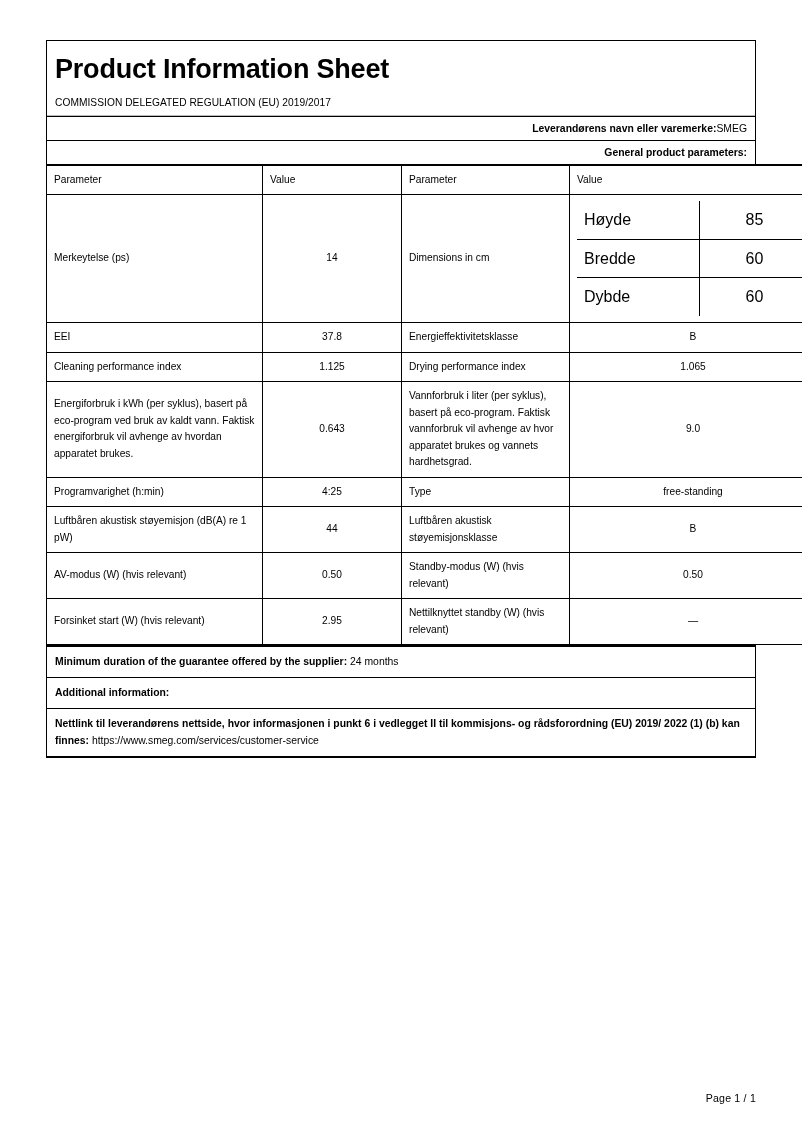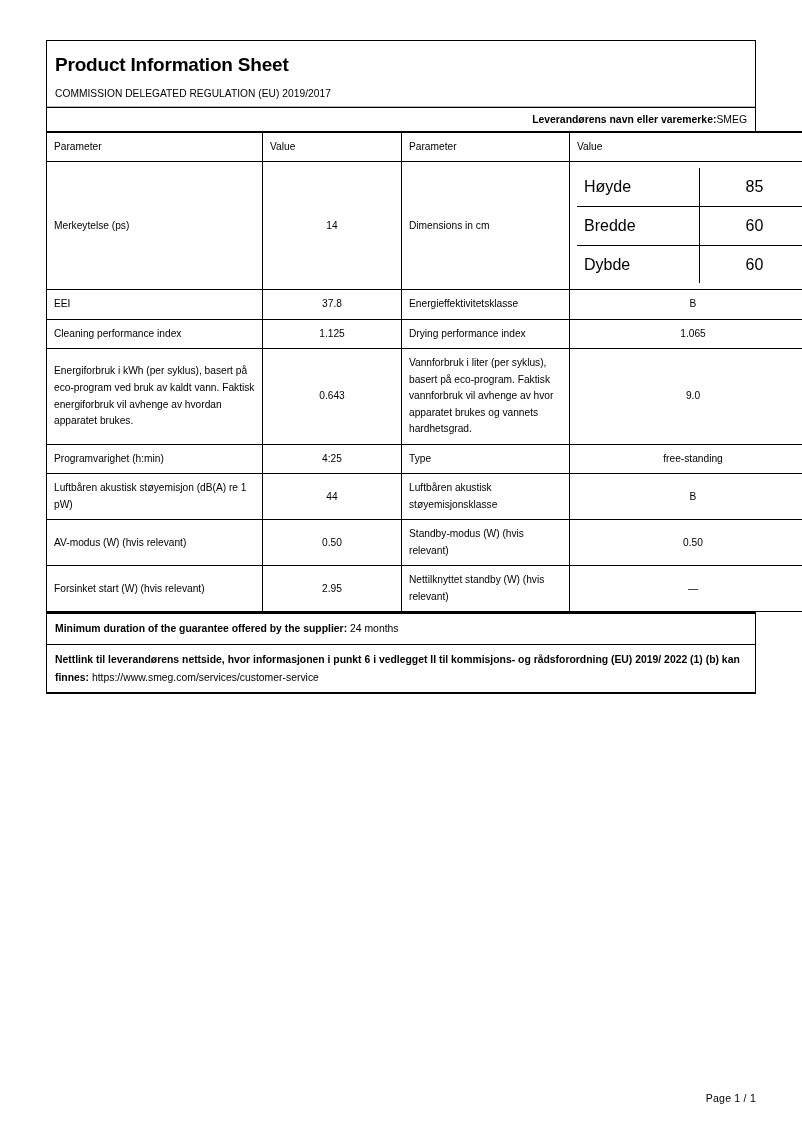--- a/index.html
+++ b/index.html
@@ -31,21 +31,21 @@
 
   
   .topbox {
     border: 1.6px solid #000;
     border-bottom: none;
   }
   .title-row {
     padding: 14px 8px 10px 8px;
   }
   .doc-title {
-    font-size: 19px;
+    font-size: 27px;
     font-weight: bold;
     letter-spacing: -0.2px;
     line-height: 1.1;
   }
   .reg-row {
     padding: 2px 8px 7px 8px;
     font-size: 10.2px;
     letter-spacing: 0.05px;
   }
   .thinline {
@@ -132,20 +132,23 @@
 
     <div class="topbox">
       <div class="title-row">
         <div class="doc-title">Product Information Sheet</div>
       </div>
       <div class="reg-row">COMMISSION DELEGATED REGULATION (EU) 2019/2017</div>
       <div class="thinline"></div>
 
       <div class="info-row">
         <b>Leverandørens navn eller varemerke:</b><span class="val">SMEG</span>
+      </div>
+      <div class="info-row">
+        <b>General product parameters:</b>
       </div>
     </div>
 
     <table class="params">
       <tbody>
         <tr class="head">
           <td class="c1 hdr">Parameter</td>
           <td class="c2 hdr" style="text-align:left">Value</td>
           <td class="c3 hdr">Parameter</td>
           <td class="c4 hdr" style="text-align:left">Value</td>
@@ -223,20 +226,23 @@
           <td class="c3 tall">Nettilknyttet standby (W) (hvis relevant)</td>
           <td class="c4">—</td>
         </tr>
       </tbody>
     </table>
 
     <div class="botrow first">
       <b>Minimum duration of the guarantee offered by the supplier:</b>
       <span>24 months</span>
     </div>
+    <div class="botrow">
+      <b>Additional information:</b>
+    </div>
     <div class="botrow last">
       <b>Nettlink til leverandørens nettside, hvor informasjonen i punkt 6 i vedlegget II til kommisjons- og rådsforordning (EU) 2019/ 2022 (1) (b) kan finnes:</b>
       <span>https://www.smeg.com/services/customer-service</span>
     </div>
 
   </div>
 
   <div class="footer">Page 1 / 1</div>
 </div>
 

